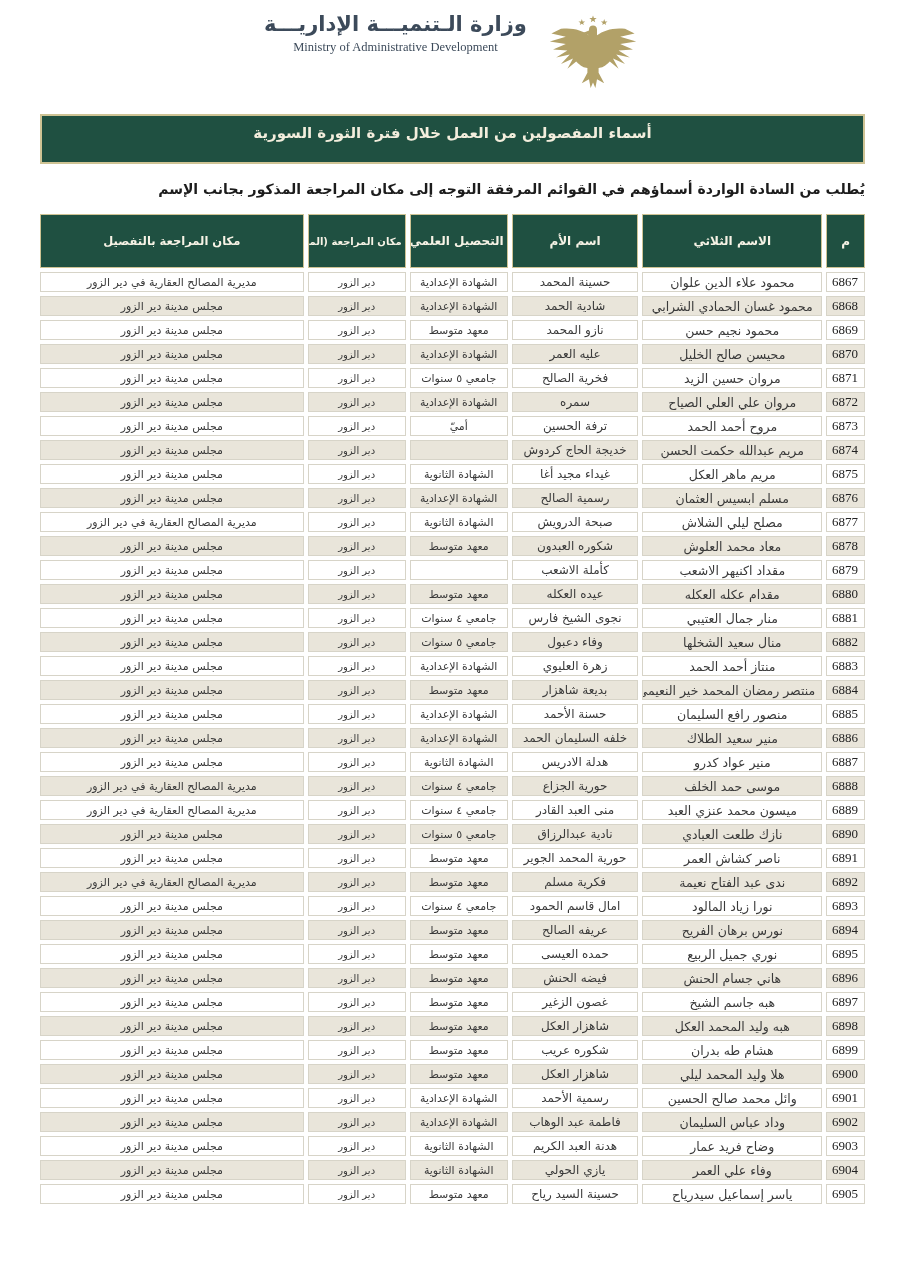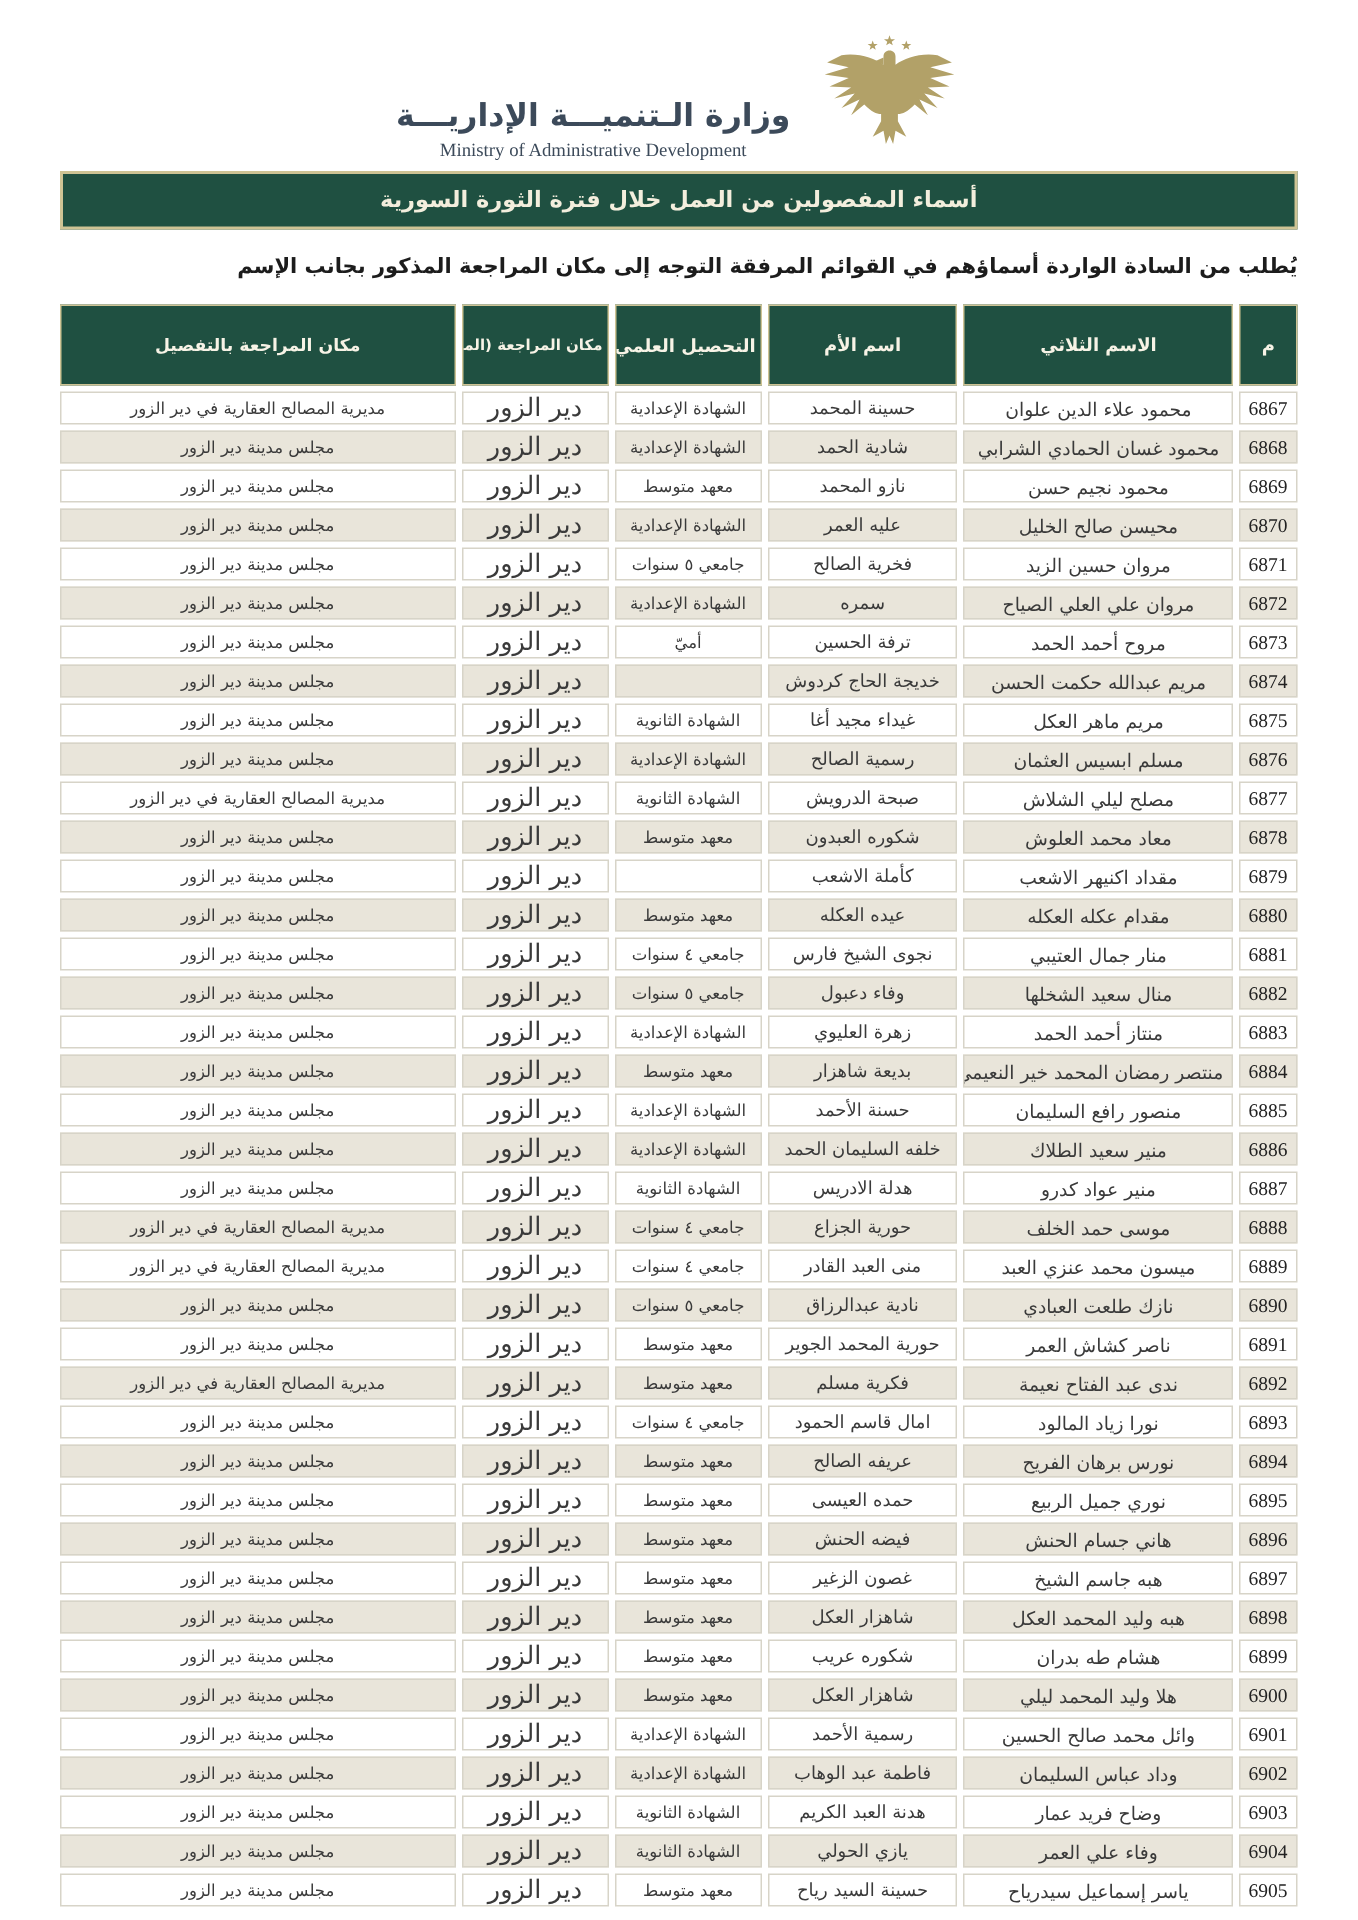--- a/index.html
+++ b/index.html
@@ -5,42 +5,42 @@
   html,body{margin:0;padding:0;}
   body{
     width:905px;height:1280px;background:#ffffff;
     font-family:"DejaVu Sans",sans-serif;
     color:#2f2f2f;overflow:hidden;
   }
   .page{width:905px;height:1280px;position:relative;}
 
   
   .logo-row{
-    display:flex;flex-direction:row;justify-content:center;align-items:flex-end;
+    display:flex;flex-direction:row;justify-content:center;align-items:flex-start;
     gap:18px;padding-top:12px;height:96px;direction:ltr;
   }
   .logo-text{display:flex;flex-direction:column;align-items:center;gap:4px;}
   .logo-ar{
     font-size:21px;font-weight:bold;color:#3c4a5a;letter-spacing:0px;direction:rtl;
   }
   .logo-en{
     font-family:"Liberation Serif","DejaVu Serif",serif;
     font-size:12.5px;color:#3c4a5a;direction:ltr;
   }
   .eagle-wrap{width:96px;height:88px;flex:0 0 auto;}
 
   
   .banner{
     margin:6px 40px 0 40px;
     background:#1f5041;
     border:2px solid #cec394;
     color:#f3eedd;
     text-align:center;
     font-size:15px;font-weight:bold;
-    padding:8px 4px 9px 4px;
+    padding:8px 4px 20px 4px;
   }
 
   
   .subtitle{
     margin:17px 40px 13px 40px;
     text-align:right;
     font-size:14px;font-weight:bold;color:#1c1c1c;
   }
 
   
@@ -76,21 +76,21 @@
     overflow:hidden;white-space:nowrap;
   }
   tr.shade td{background:#e9e5da;}
   td.c0{
     font-family:"Liberation Serif","DejaVu Serif",serif;
     font-size:13px;color:#222;
   }
   td.c1{font-size:12.5px;}
   td.c2{font-size:12px;}
   td.c3{font-size:11px;}
-  td.c4{font-size:17px;}
+  td.c4{font-size:10px;}
   td.c5{font-size:11px;}
 </style>
 </head>
 <body>
 
 <div class="page">
 
   <div class="logo-row">
     <div class="logo-text">
       <div class="logo-ar">وزارة الـتنميـــة الإداريـــة</div>

